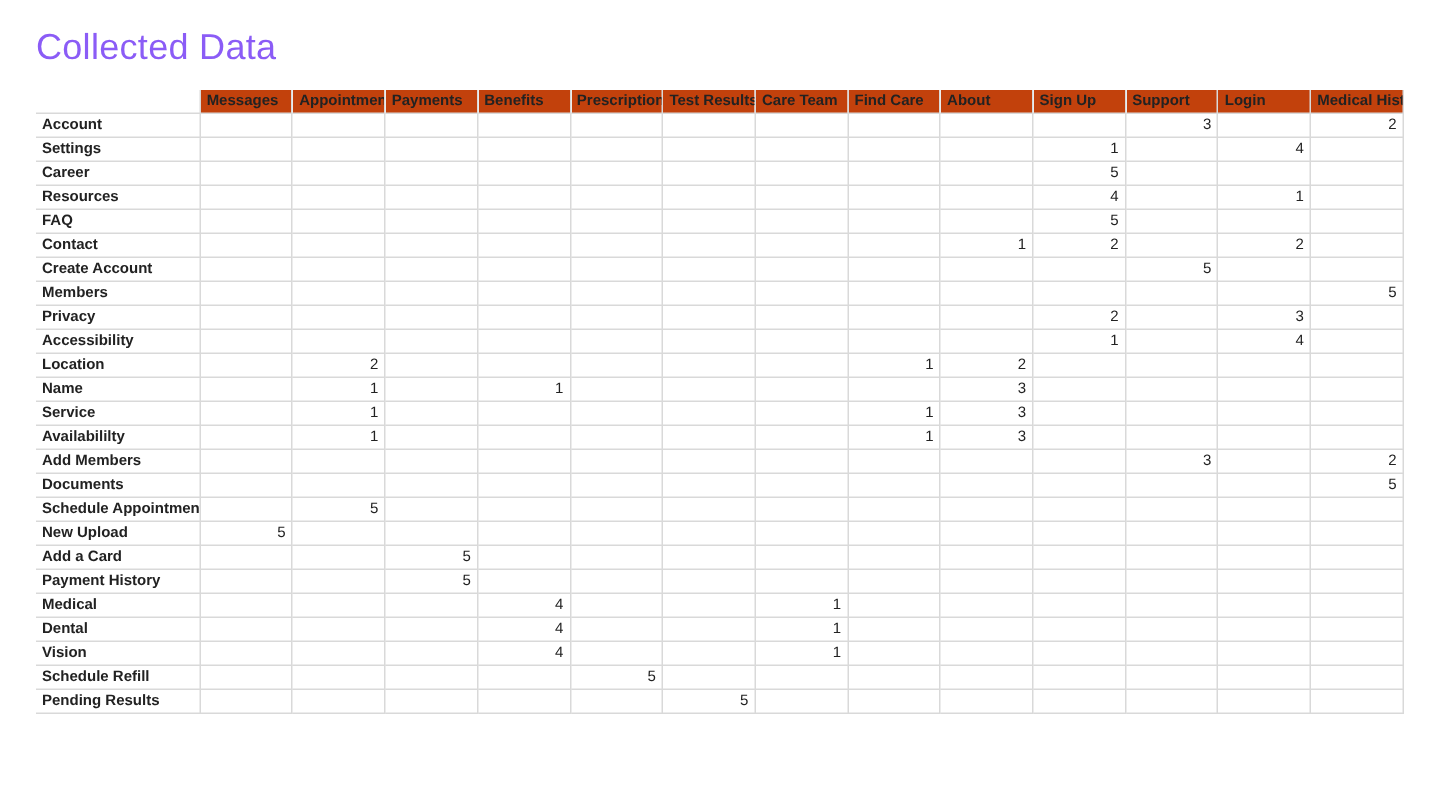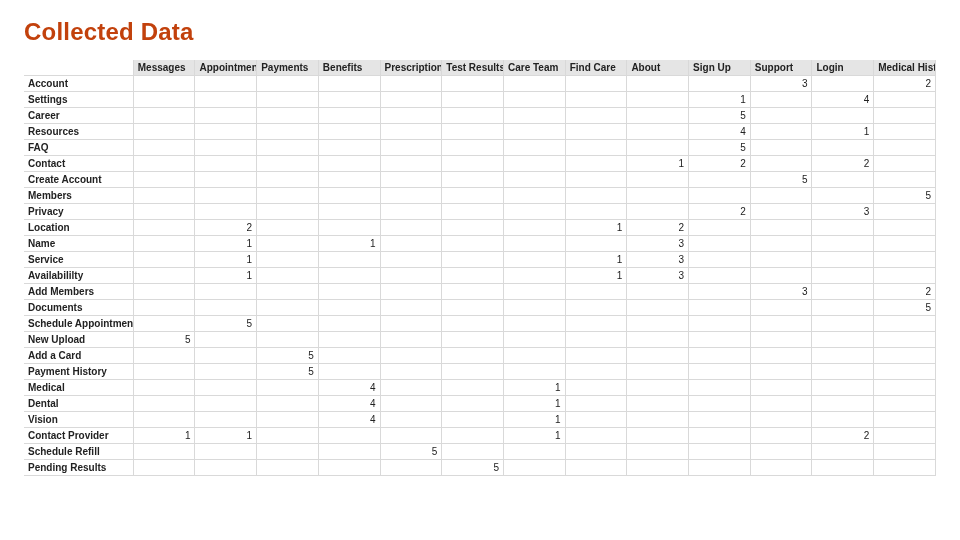--- a/index.html
+++ b/index.html
@@ -11,23 +11,23 @@
     background: #fff;
     font-family: Arial, Helvetica, sans-serif;
     color: #222;
   }
   .page {
     padding: 18px 24px 10px 24px;
   }
   h1.title {
     margin: 0 0 14px 0;
     font-size: 24px;
-    font-weight: 700;
+    font-weight: 400;
     letter-spacing: 0.2px;
-    color: #c2410c;
+    color: #8b5cf6;
   }
   .table-wrap {
     width: 100%;
   }
   table {
     border-collapse: collapse;
     width: 100%;
     table-layout: fixed;
     font-size: 10px;
     line-height: 1.1;
@@ -36,21 +36,21 @@
     border: 1px solid #d9d9d9;
     padding: 2px 4px;
     height: 15px;
     overflow: hidden;
     white-space: nowrap;
     text-overflow: clip;
   }
   thead th {
     font-weight: 700;
     text-align: left;
-    background: #e5e5e5;
+    background: #c2410c;
     color: #222;
     border-top: none;
   }
   thead th.corner {
     border-left: none;
     border-top: none;
     background: #fff;
   }
   tbody th.rowhead {
     font-weight: 700;
@@ -249,20 +249,36 @@
             <td></td>
             <td></td>
             <td></td>
             <td></td>
             <td>2</td>
             <td></td>
             <td>3</td>
             <td></td>
           </tr>
           <tr>
+            <th class="rowhead">Accessibility</th>
+            <td></td>
+            <td></td>
+            <td></td>
+            <td></td>
+            <td></td>
+            <td></td>
+            <td></td>
+            <td></td>
+            <td></td>
+            <td>1</td>
+            <td></td>
+            <td>4</td>
+            <td></td>
+          </tr>
+          <tr>
             <th class="rowhead">Location</th>
             <td></td>
             <td>2</td>
             <td></td>
             <td></td>
             <td></td>
             <td></td>
             <td></td>
             <td>1</td>
             <td>2</td>
@@ -454,36 +470,20 @@
             <td></td>
             <td>4</td>
             <td></td>
             <td></td>
             <td>1</td>
             <td></td>
             <td></td>
             <td></td>
             <td></td>
             <td></td>
-            <td></td>
-          </tr>
-          <tr>
-            <th class="rowhead">Contact Provider</th>
-            <td>1</td>
-            <td>1</td>
-            <td></td>
-            <td></td>
-            <td></td>
-            <td></td>
-            <td>1</td>
-            <td></td>
-            <td></td>
-            <td></td>
-            <td></td>
-            <td>2</td>
             <td></td>
           </tr>
           <tr>
             <th class="rowhead">Schedule Refill</th>
             <td></td>
             <td></td>
             <td></td>
             <td></td>
             <td>5</td>
             <td></td>

